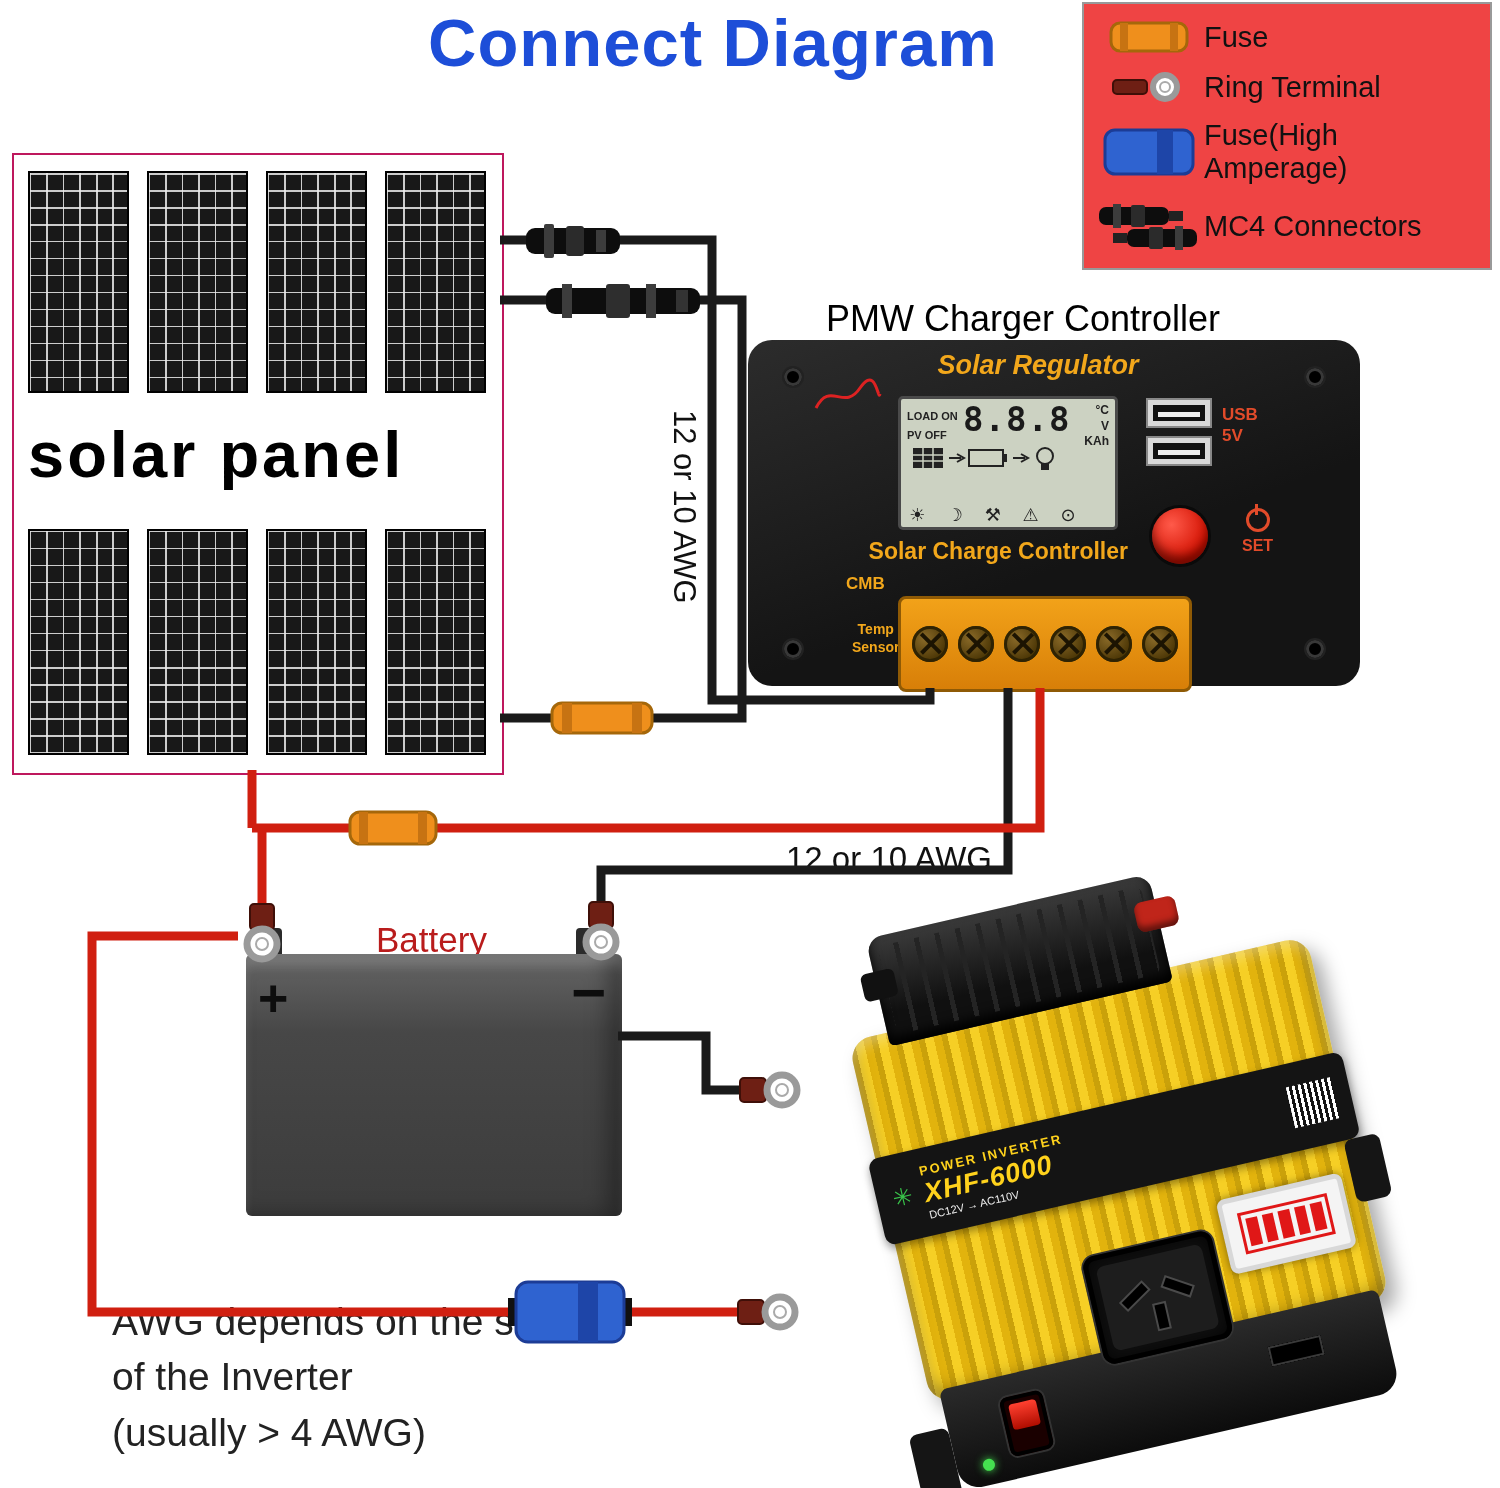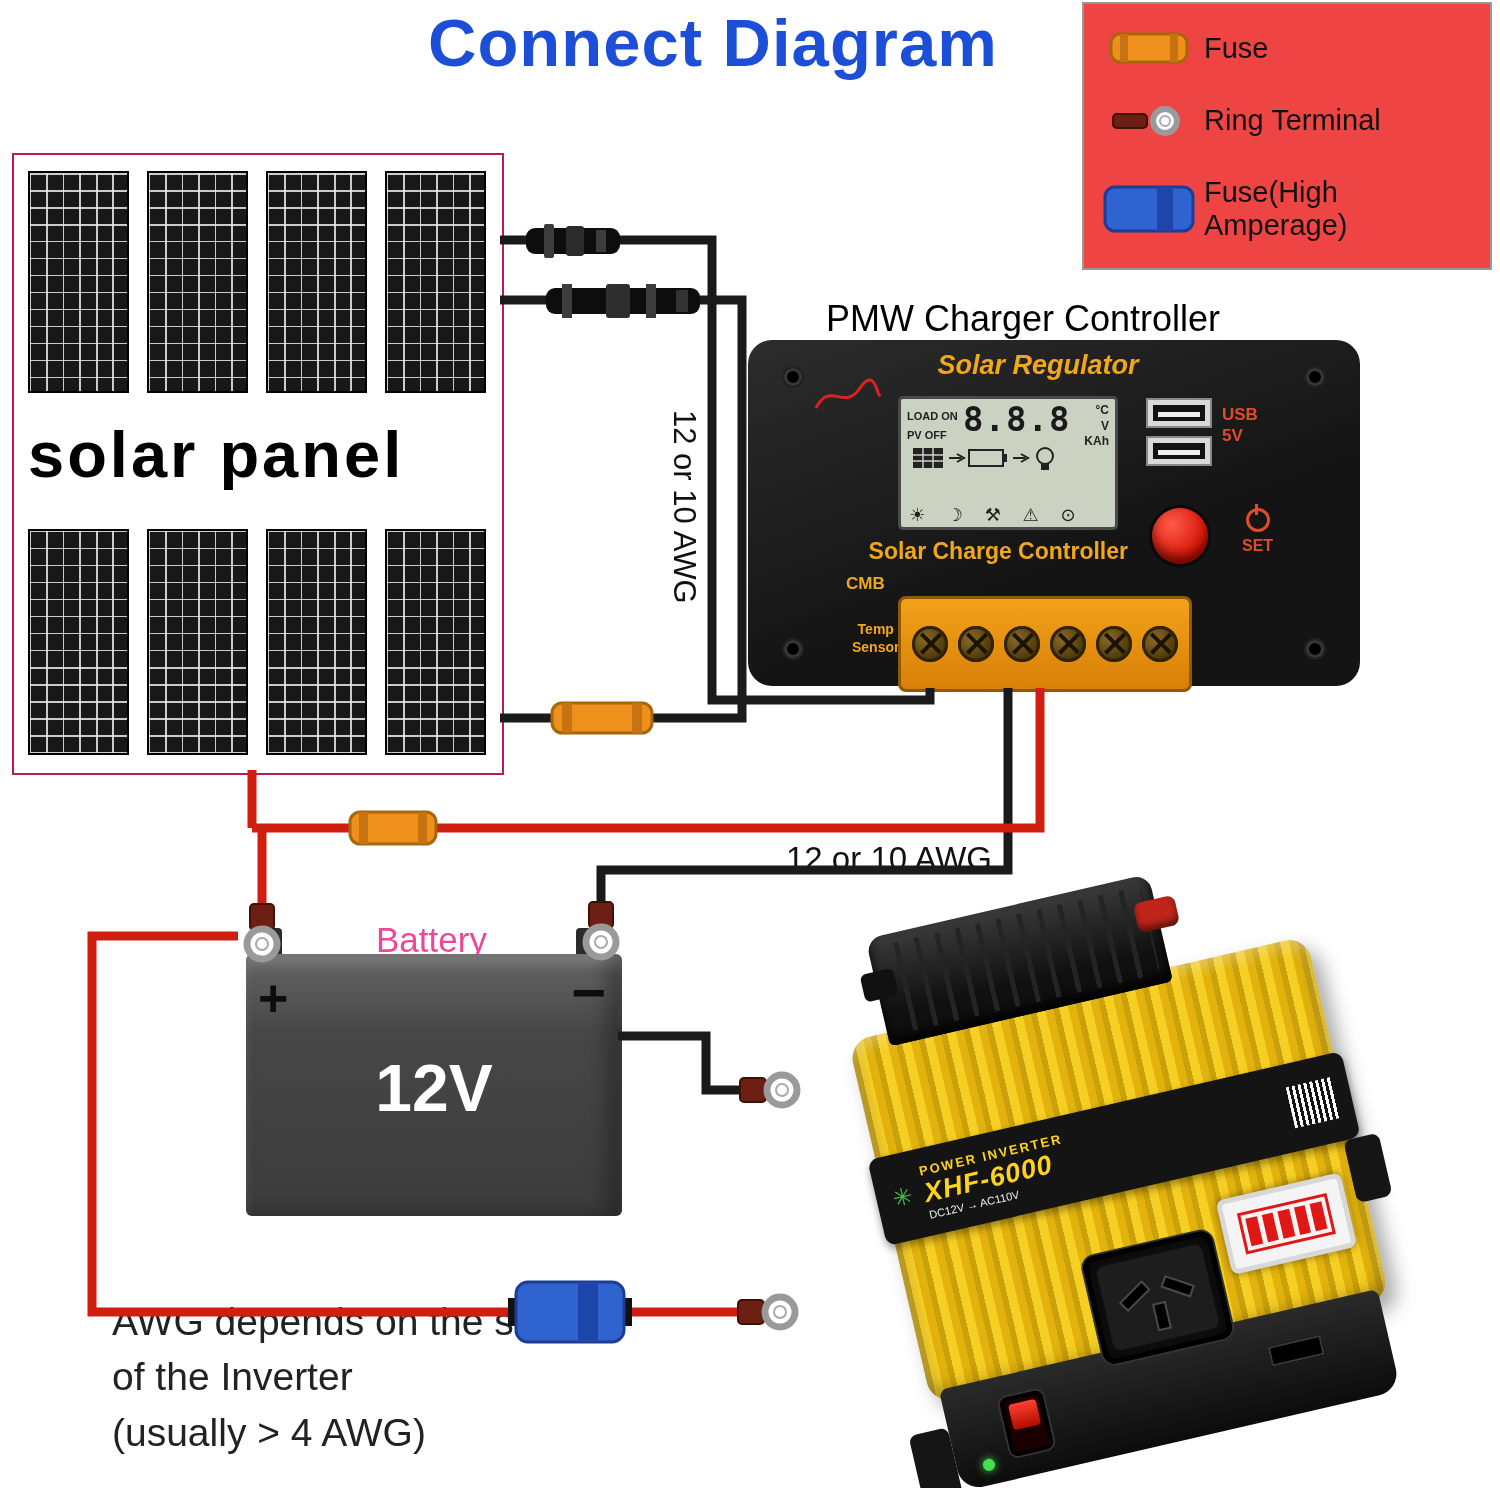--- a/index.html
+++ b/index.html
@@ -75,21 +75,21 @@
   .term-screw::before,.term-screw::after{content:'';position:absolute;left:46%;top:12%;width:10%;height:76%;
               background:#1c1402;}
   .term-screw::before{transform:rotate(45deg);} .term-screw::after{transform:rotate(-45deg);}
 
   
   .awg-vertical{position:absolute;left:666px;top:410px;writing-mode:vertical-rl;font-size:31px;color:#111;}
   .awg-horizontal{position:absolute;left:786px;top:840px;font-size:33px;color:#111;}
   .note{position:absolute;left:112px;top:1294px;font-size:39px;color:#222;line-height:1.42;}
 
   
-  .battery-heading{position:absolute;left:376px;top:920px;font-size:35px;color:#ec4899;}
+  .battery-heading{position:absolute;left:376px;top:920px;font-size:35px;color:#b91c1c;}
   .post{position:absolute;width:30px;height:30px;background:#2b2b2b;border-radius:4px;}
   .post-plus{left:252px;top:928px;} .post-minus{left:576px;top:928px;}
   .battery{position:absolute;left:246px;top:954px;width:376px;height:262px;border-radius:6px;
            background:linear-gradient(180deg,#7a7a7a 0%,#5d5d5d 8%,#474747 30%,#3c3c3c 100%);
            box-shadow:inset -14px 0 22px rgba(0,0,0,.35), inset 0 10px 8px rgba(255,255,255,.14);}
   .b-plus{position:absolute;left:12px;top:14px;font-size:52px;font-weight:bold;color:#0d0d0d;}
   .b-minus{position:absolute;right:16px;top:4px;font-size:60px;font-weight:bold;color:#0d0d0d;}
   .b-volt{position:absolute;left:0;right:0;top:96px;text-align:center;font-size:66px;font-weight:bold;color:#fff;}
 
   
@@ -173,20 +173,35 @@
     </div>
     <div class="legend-row">
       <span class="legend-icon">
         <svg width="96" height="52">
             <rect x="4" y="4" width="88" height="44" rx="10" fill="#2f63d0" stroke="#1c3c96" stroke-width="3"></rect>
             <rect x="56" y="4" width="16" height="44" fill="#1e45a8"></rect>
           </svg>
       </span>
       <span class="legend-label">Fuse(High Amperage)</span>
     </div>
+    <div class="legend-row">
+      <span class="legend-icon">
+        <svg width="104" height="54">
+          <rect x="2" y="8" width="70" height="18" rx="7" fill="#0d0d0d"></rect>
+            <rect x="16" y="5" width="8" height="24" fill="#3c3c3c"></rect>
+            <rect x="34" y="6" width="14" height="22" rx="2" fill="#2b2b2b"></rect>
+            <rect x="72" y="12" width="14" height="10" fill="#222"></rect>
+          <rect x="30" y="30" width="70" height="18" rx="7" fill="#0d0d0d"></rect>
+            <rect x="78" y="27" width="8" height="24" fill="#3c3c3c"></rect>
+            <rect x="52" y="28" width="14" height="22" rx="2" fill="#2b2b2b"></rect>
+            <rect x="16" y="34" width="14" height="10" fill="#222"></rect>
+        </svg>
+      </span>
+      <span class="legend-label">MC4 Connectors</span>
+    </div>
   </div>
 
   <div class="solar-box">
     <div class="panel p-r1 p-c1"></div>
     <div class="panel p-r1 p-c2"></div>
     <div class="panel p-r1 p-c3"></div>
     <div class="panel p-r1 p-c4"></div>
     <div class="panel p-r2 p-c1"></div>
     <div class="panel p-r2 p-c2"></div>
     <div class="panel p-r2 p-c3"></div>
@@ -258,21 +273,20 @@
 
   <div class="awg-vertical">12 or 10 AWG</div>
   <div class="awg-horizontal">12 or 10 AWG</div>
 
   <div class="battery-heading">Battery</div>
   <div class="post post-plus"></div>
   <div class="post post-minus"></div>
   <div class="battery">
     <span class="b-plus">+</span>
     <span class="b-minus">−</span>
-    <div class="b-volt">12V</div>
   </div>
 
   <div class="note">
     <div>AWG depends on the size</div>
     <div>of the Inverter</div>
     <div>(usually &gt; 4 AWG)</div>
   </div>
 
   <div class="inverter">
     <div class="inv-body"></div>

